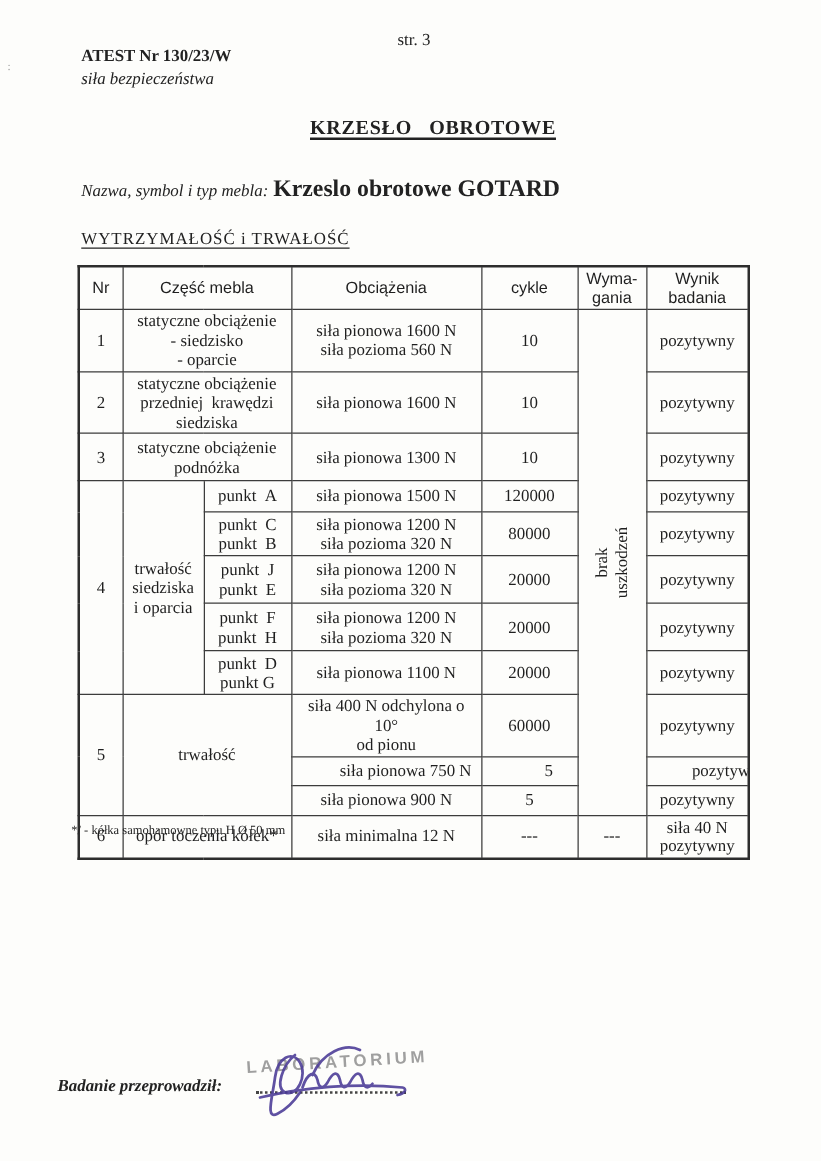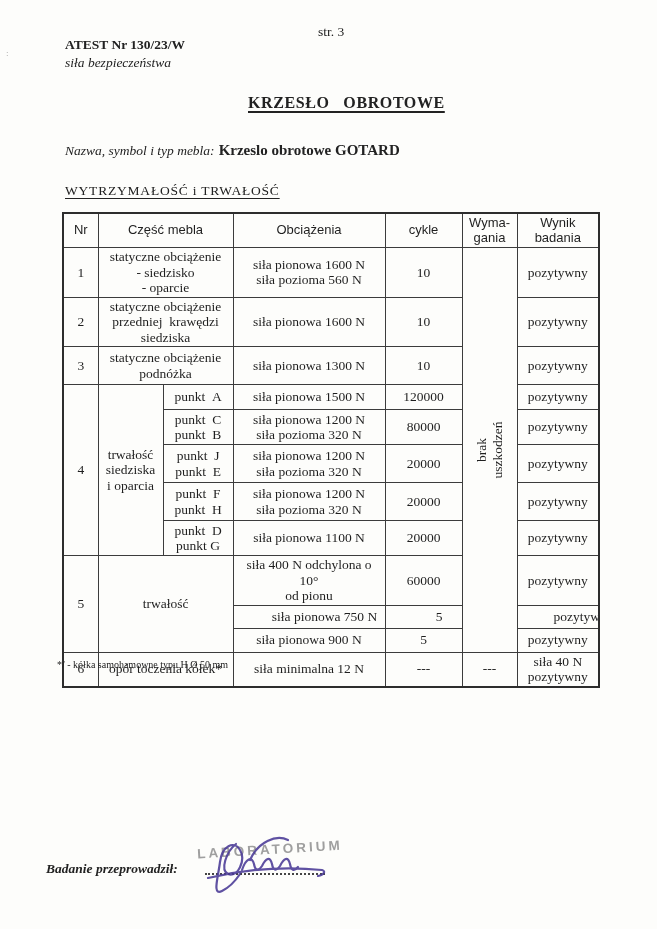--- a/index.html
+++ b/index.html
@@ -14,21 +14,21 @@
 
   .artifact { color:#9a9a9a; font-size:9px; letter-spacing:1px; }
   .pagenum  { font-size:13.5px; }
   .atest-no { font-size:13.5px; font-weight:bold; line-height:1.3; }
   .atest-sub{ font-size:13.5px; font-style:italic; line-height:1.3; }
   .doc-title{
     font-size:16px; font-weight:bold; letter-spacing:.6px;
     text-decoration:underline; text-underline-offset:3px; text-decoration-thickness:1.5px;
   }
   .name-label { font-size:13.5px; font-style:italic; }
-  .name-value { font-size:15px; font-weight:bold; }
+  .name-value { font-size:19px; font-weight:bold; }
   .section-heading {
     font-size:13.5px; letter-spacing:.8px;
     text-decoration:underline; text-underline-offset:3px; text-decoration-thickness:1.2px;
   }
   .footnote { font-size:10px; }
 
   
   table.results {
     border-collapse:collapse; table-layout:fixed; width:536px;
     border:2px solid #2d2d2d;

